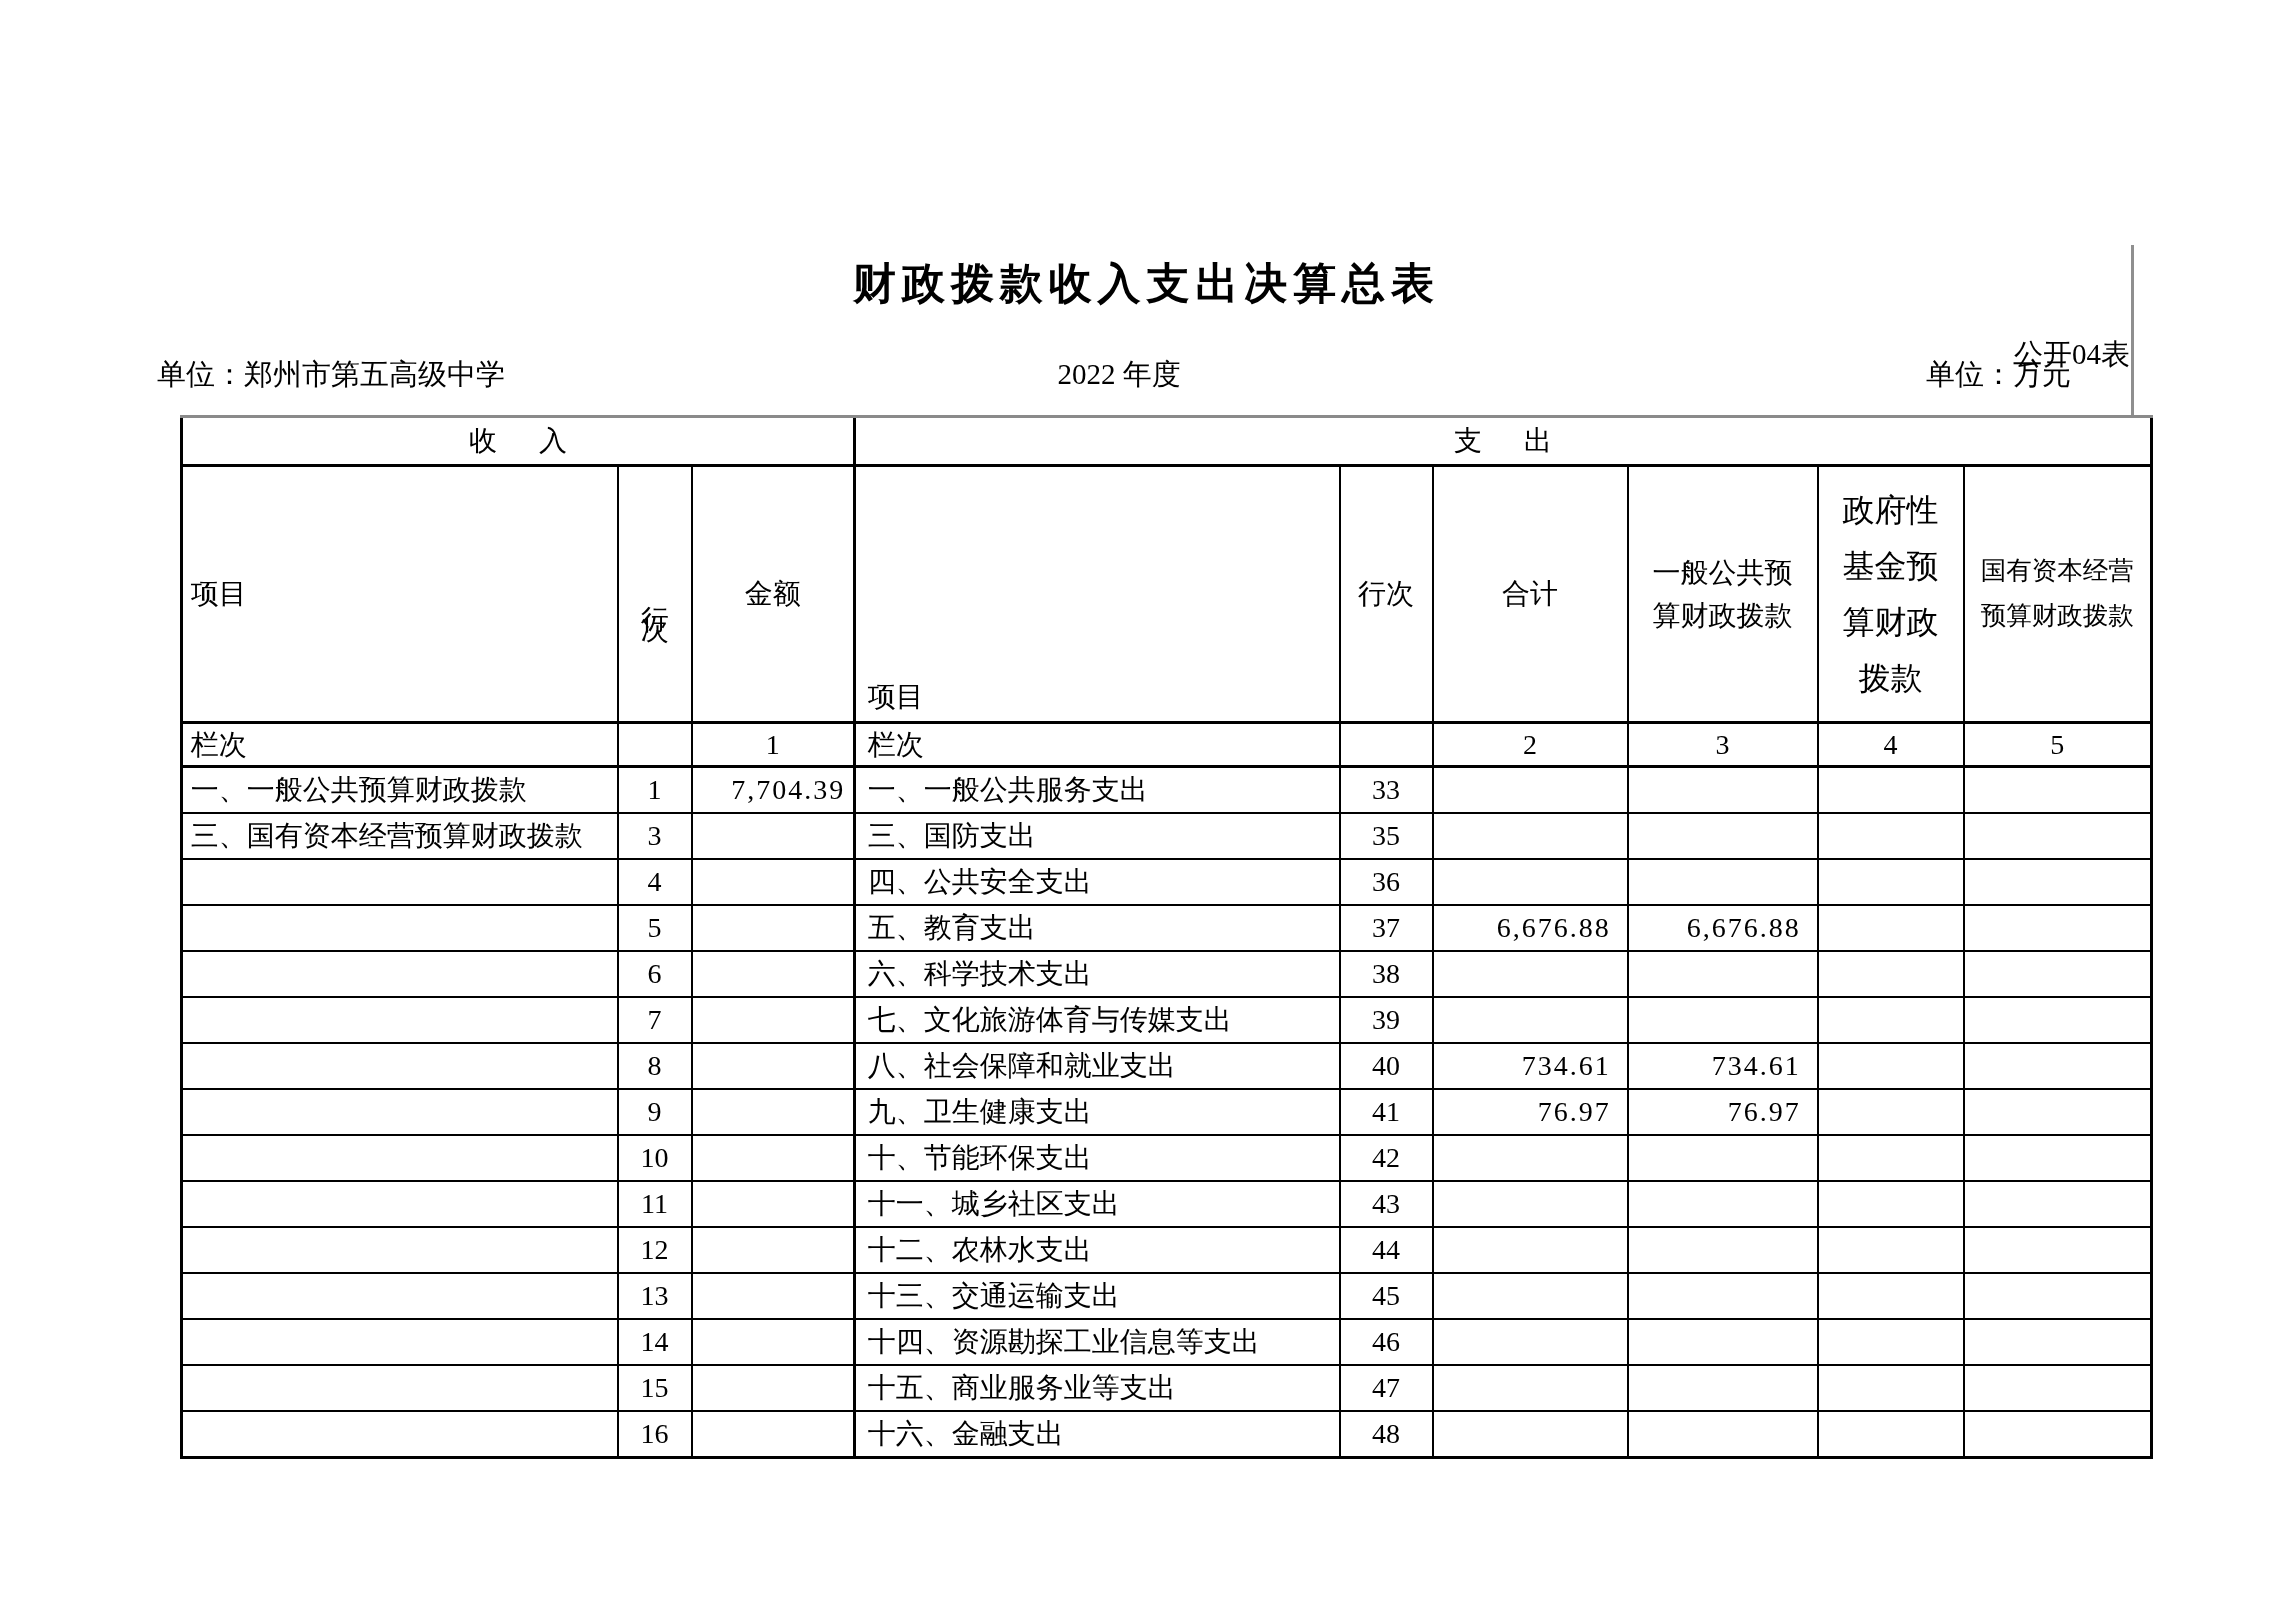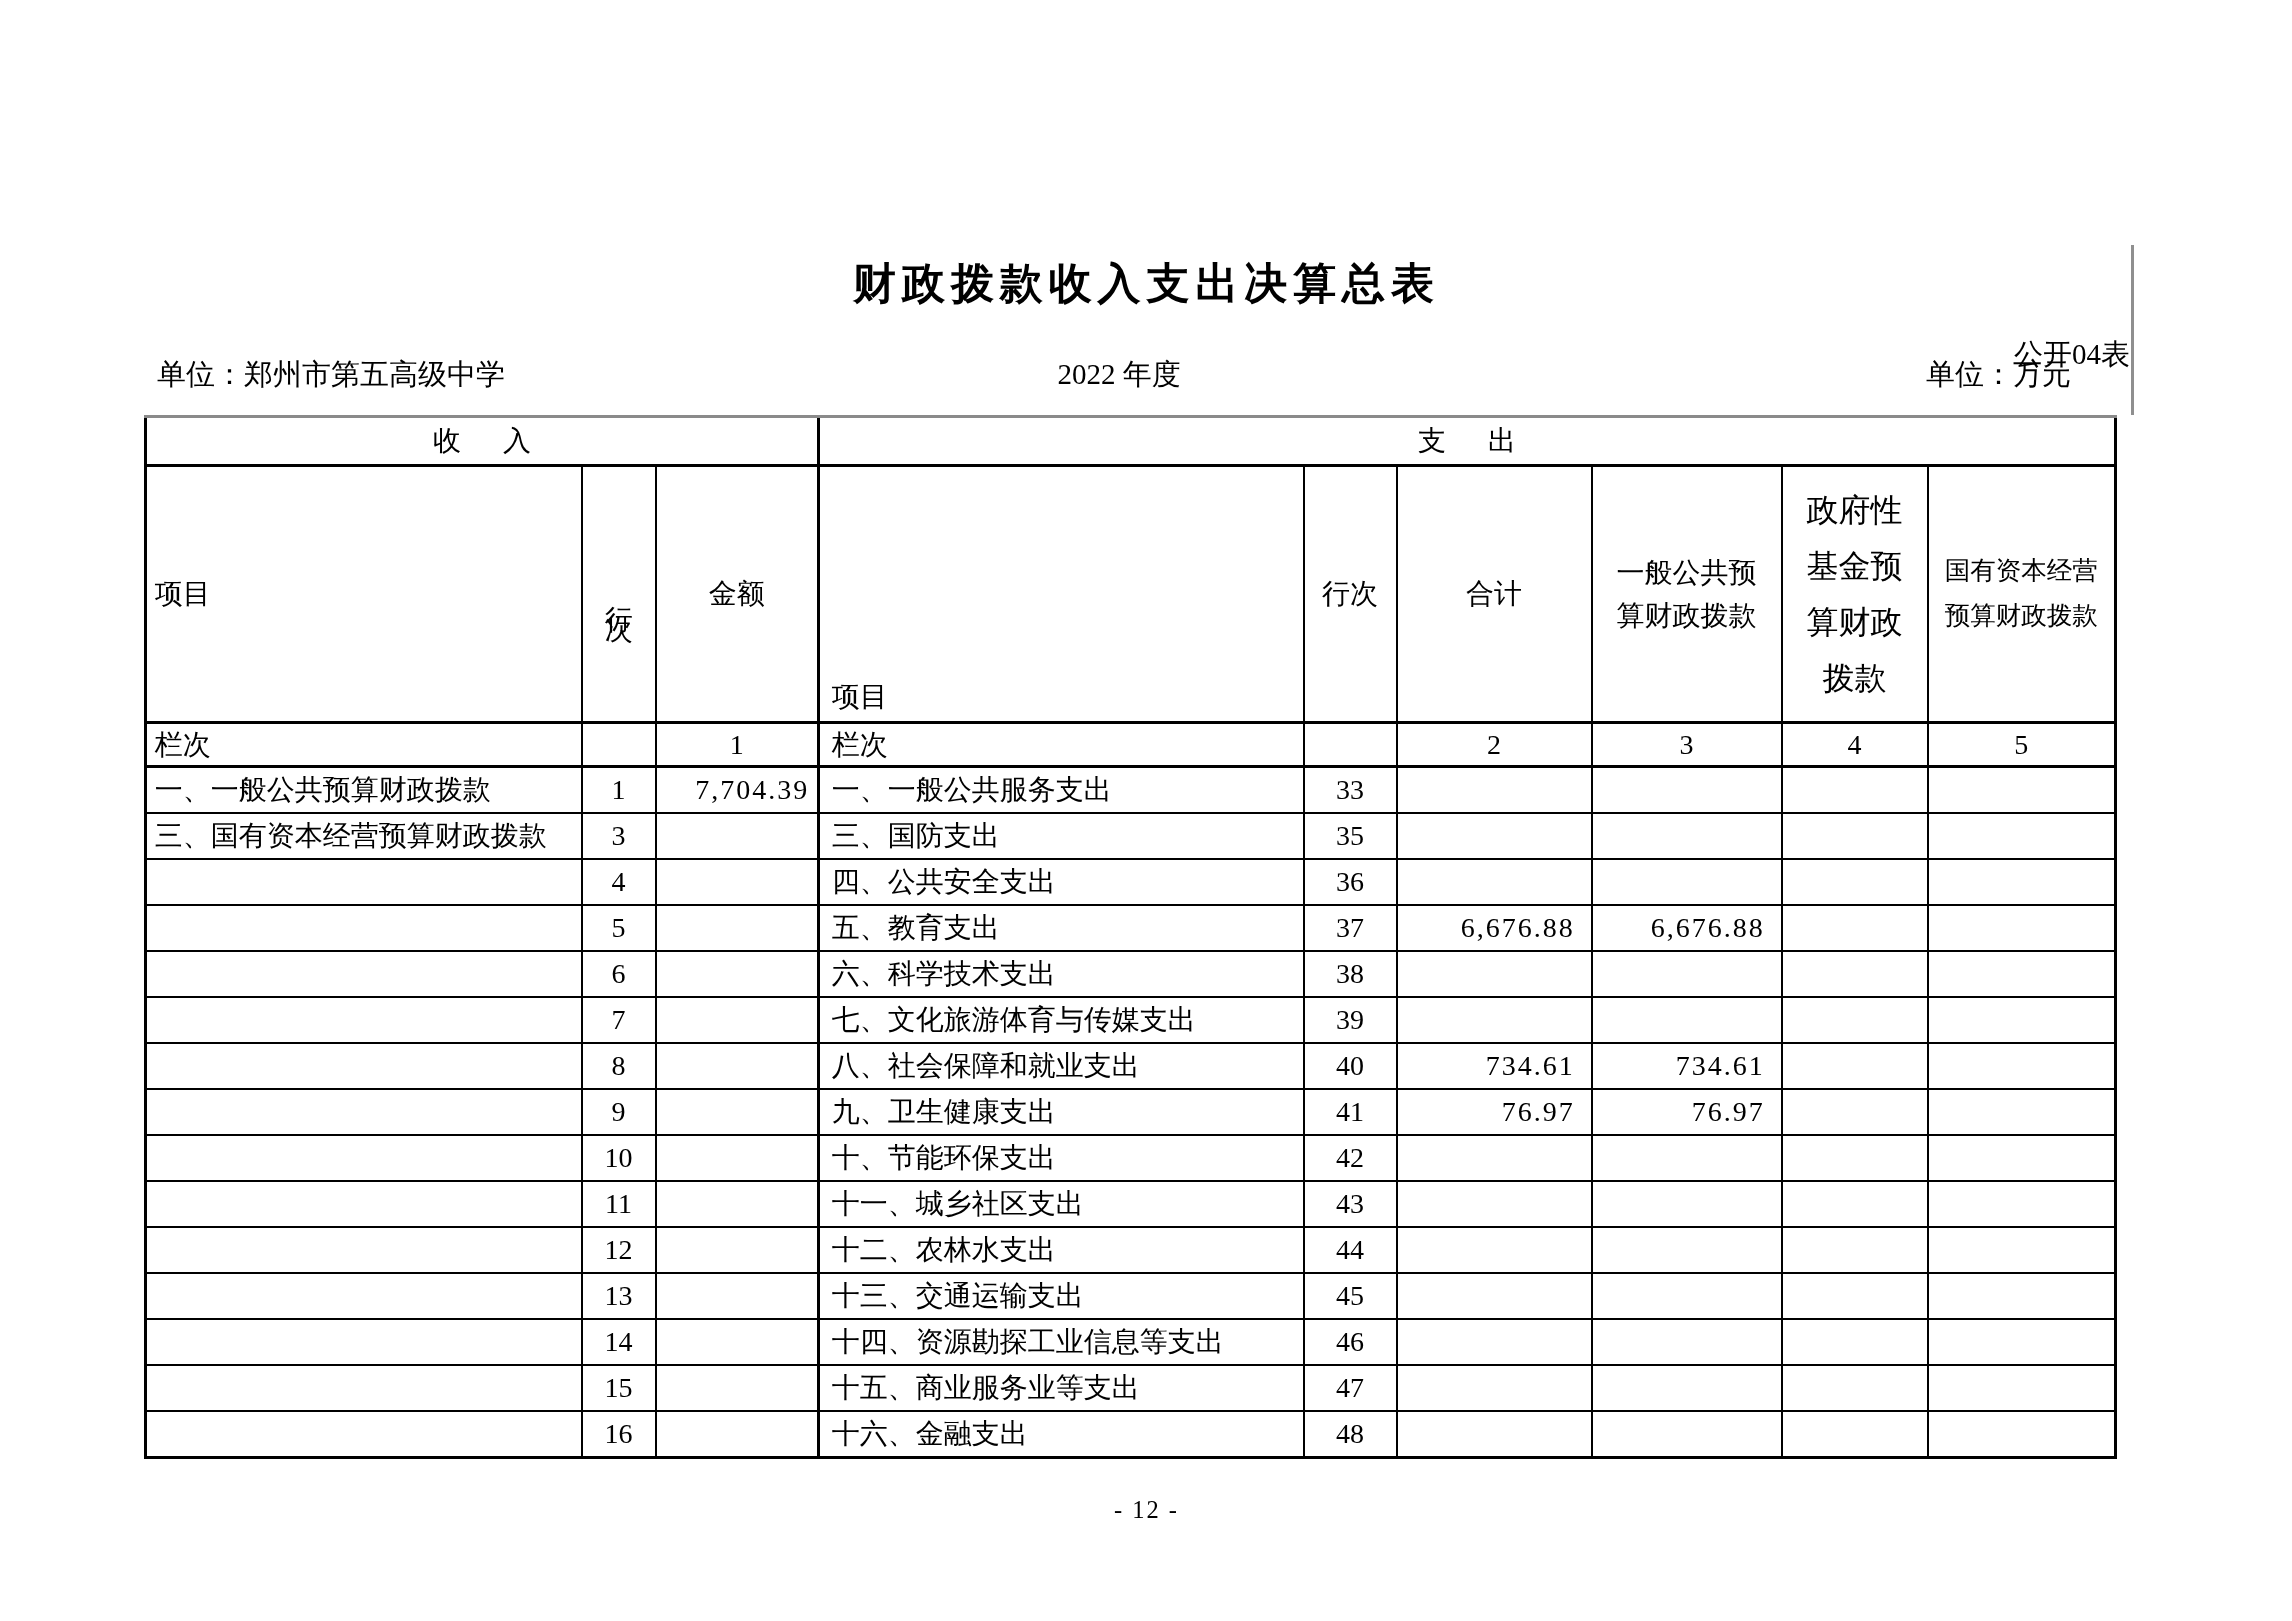--- a/index.html
+++ b/index.html
@@ -30,21 +30,21 @@
   .org-unit{position:absolute;left:157px;top:0;}
   .fiscal-year{position:absolute;left:1119px;top:0;transform:translateX(-50%);}
   .currency-unit{position:absolute;right:222px;top:0;}
   .stray-vline{
     position:absolute;
     left:2131px;top:245px;width:2.9px;height:170px;
     background:#8f8f8f;
   }
   table.fiscal{
     position:absolute;
-    left:144px;top:415px;
+    left:180px;top:415px;
     width:1971px;
     border-collapse:collapse;
     table-layout:fixed;
     font-size:28px;
     line-height:1.2;
   }
   table.fiscal{border:3.9px solid #000;}
   table.fiscal td{
     border:2px solid #000;
     border-top-width:2.9px;
@@ -306,16 +306,15 @@
           <td class="div-l t-left-lg">十六、金融支出</td>
           <td class="t-center">48</td>
           <td class="t-right-lg amt"></td>
           <td class="t-right-lg amt"></td>
           <td class="t-right-lg amt"></td>
           <td class="t-right-lg amt"></td>
         </tr>
       </tbody>
   </table>
 
-  <div class="page-number">- 12 -</div>
 
 </div>
 
 
 </body></html>

